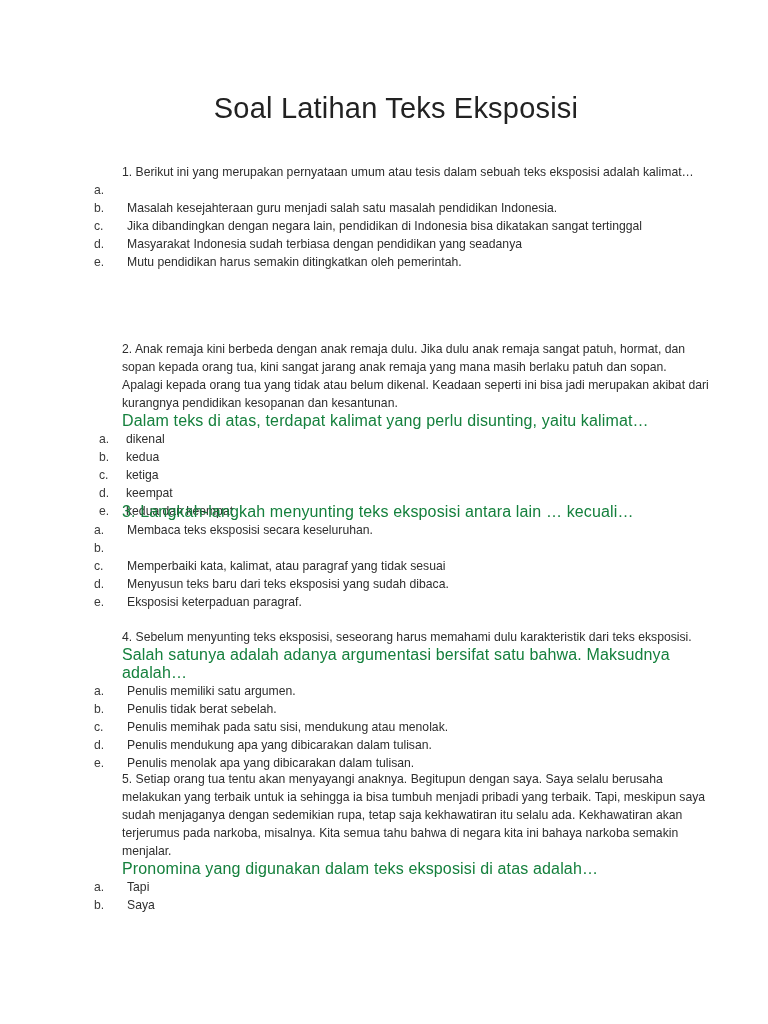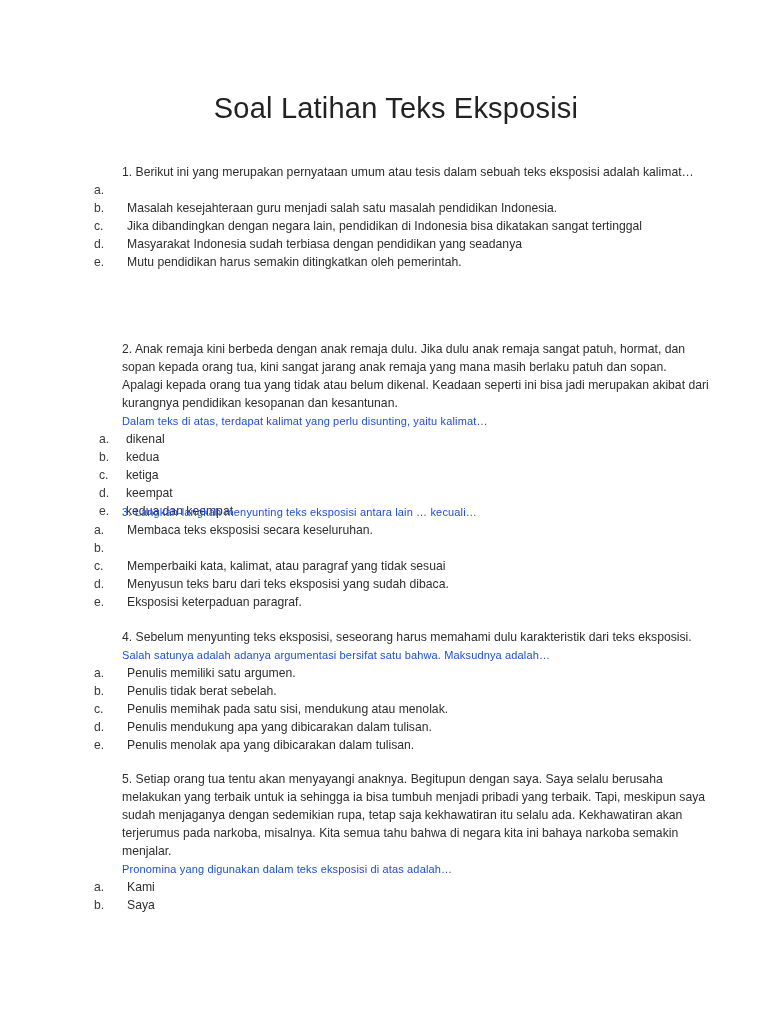--- a/index.html
+++ b/index.html
@@ -40,23 +40,23 @@
       line-height: 18px;
       color: #2e2e2e;
     }
     .q-text.justify {
       text-align: justify;
       text-align-last: left;
     }
     .q-sub {
       margin-left: 90px;
       width: 600px;
-      font-size: 11px;
+      font-size: 16px;
       line-height: 18px;
-      color: #1d4ed8;
+      color: #15803d;
       letter-spacing: 0.15px;
     }
     .options {
       list-style: none;
       margin: 0;
       padding: 0;
     }
     .option {
       position: relative;
       height: 18px;
@@ -185,20 +185,20 @@
     </li>
   </ul>
 </section>
 
 <section class="question" style="top:770px;">
   <div class="q-text">5. Setiap orang tua tentu akan menyayangi anaknya. Begitupun dengan saya. Saya selalu berusaha melakukan yang terbaik untuk ia sehingga ia bisa tumbuh menjadi pribadi yang terbaik. Tapi, meskipun saya sudah menjaganya dengan sedemikian rupa, tetap saja kekhawatiran itu selalu ada. Kekhawatiran akan terjerumus pada narkoba, misalnya. Kita semua tahu bahwa di negara kita ini bahaya narkoba semakin menjalar.</div>
   <div class="q-sub">Pronomina yang digunakan dalam teks eksposisi di atas adalah…</div>
   <ul class="options">
     <li class="option">
       <span class="opt-letter">a.</span>
-      <span class="opt-text">Kami</span>
+      <span class="opt-text">Tapi</span>
     </li>
     <li class="option">
       <span class="opt-letter">b.</span>
       <span class="opt-text">Saya</span>
     </li>
   </ul>
 </section>
 
 </body></html>

